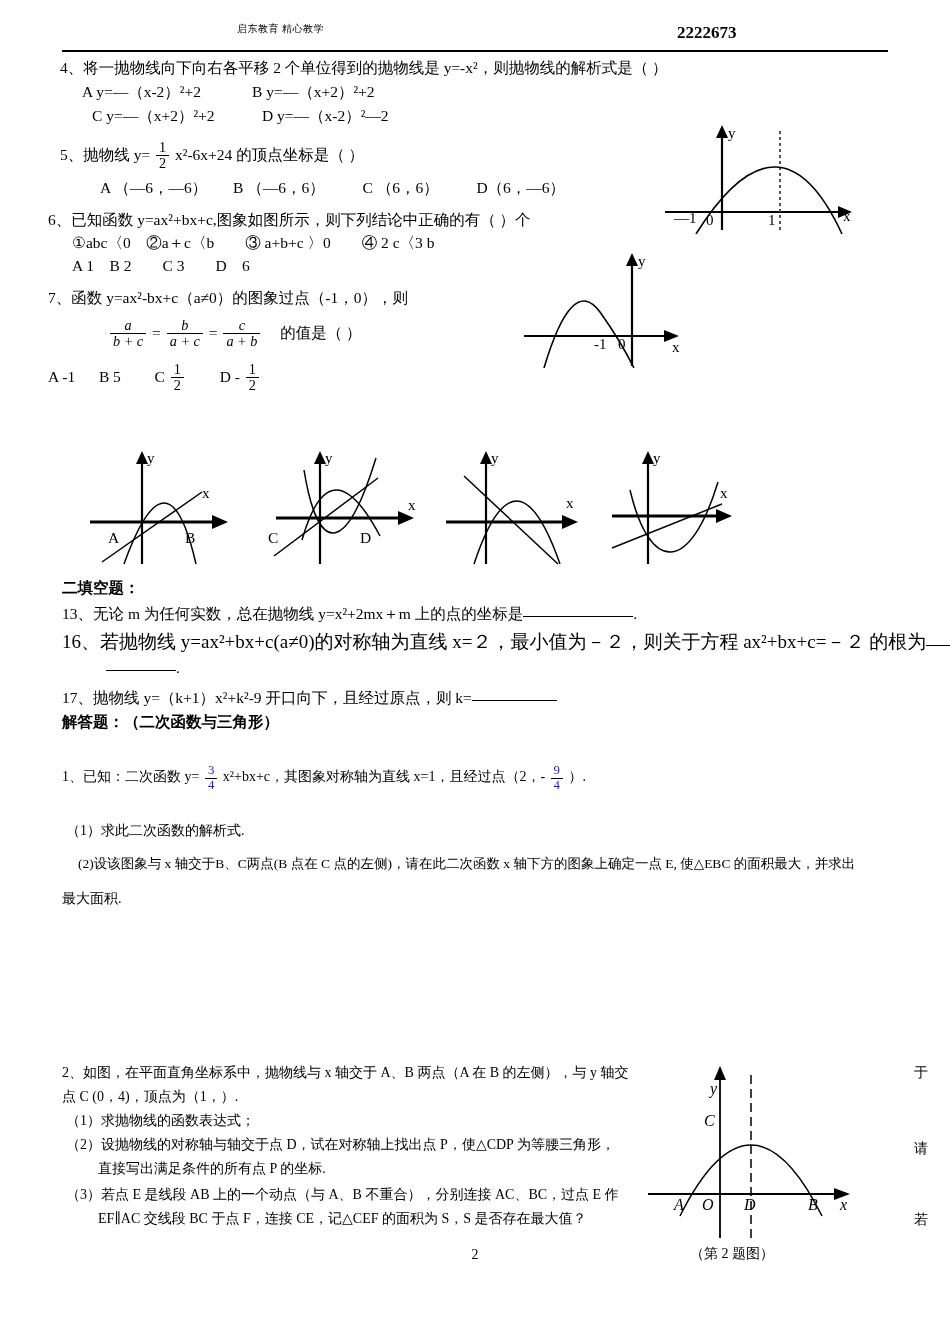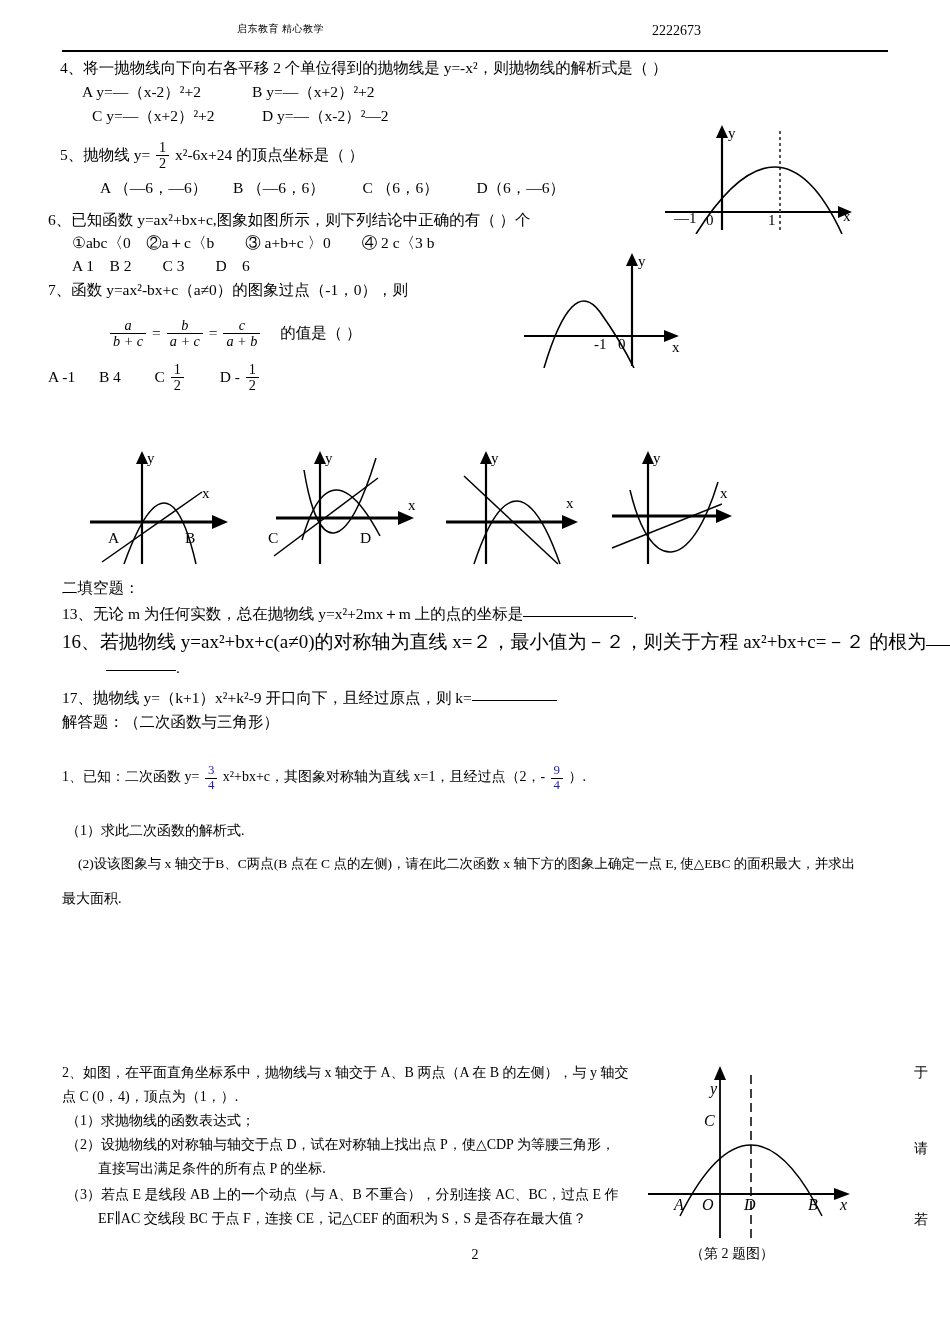--- a/index.html
+++ b/index.html
@@ -32,34 +32,35 @@
   }
   .header-title {
     position: absolute;
     left: 175px;
     top: 0px;
     font-size: 10px;
     letter-spacing: 0.5px;
   }
   .header-phone {
     position: absolute;
-    left: 590px;
+    left: 615px;
     top: 1px;
-    font-size: 14px;
+    font-size: 17px;
+    font-weight: bold;
   }
 
   
   .t {
     position: absolute;
     font-size: 15.5px;
     line-height: 1.25;
     white-space: nowrap;
   }
   .t.sm { font-size: 14px; }
-  .bold { font-weight: normal; }
+  .bold { font-weight: bold; }
   .ital { font-style: italic; }
 
   
   .frac {
     display: inline-block;
     vertical-align: -0.55em;
     text-align: center;
     line-height: 1.05;
     font-size: 0.92em;
     margin: 0 2px;
@@ -154,21 +155,21 @@
 
       <path d="M 36,112 Q 120,-22 182,112" fill="none" stroke="#000" stroke-width="1.6"></path>
       <text x="14" y="101" font-family="'Liberation Serif',serif" font-size="15">—1</text>
       <text x="46" y="103" font-family="'Liberation Serif',serif" font-size="15">0</text>
       <text x="108" y="103" font-family="'Liberation Serif',serif" font-size="15">1</text>
       <text x="183" y="99" font-family="'Liberation Serif',serif" font-size="15">x</text>
       <text x="68" y="16" font-family="'Liberation Serif',serif" font-size="15">y</text>
     </svg>
   </div>
 
-  <div class="t" style="left:48px; top:280px;">7、函数 y=ax²-bx+c（a≠0）的图象过点（-1，0），则</div>
+  <div class="t" style="left:48px; top:288px;">7、函数 y=ax²-bx+c（a≠0）的图象过点（-1，0），则</div>
   <div class="t" style="left:108px; top:318px;">
     <span class="frac ital">
       <span class="num">a</span>
       <span class="den">b + c</span>
     </span>
     <span>=</span>
     <span class="frac ital">
       <span class="num">b</span>
       <span class="den">a + c</span>
     </span>
@@ -176,21 +177,21 @@
     <span class="frac ital">
       <span class="num">c</span>
       <span class="den">a + b</span>
     </span>
     <span style="display:inline-block;width:10px"></span>
     <span>的值是（ ）</span>
   </div>
   <div class="t" style="left:48px; top:362px;">
     <span>A -1</span>
     <span style="display:inline-block;width:16px"></span>
-    <span>B 4</span>
+    <span>B 5</span>
     <span style="display:inline-block;width:26px"></span>
     <span>C</span>
     <span class="frac">
       <span class="num">1</span>
       <span class="den">2</span>
     </span>
     <span style="display:inline-block;width:26px"></span>
     <span>D -</span>
     <span class="frac">
       <span class="num">1</span>

